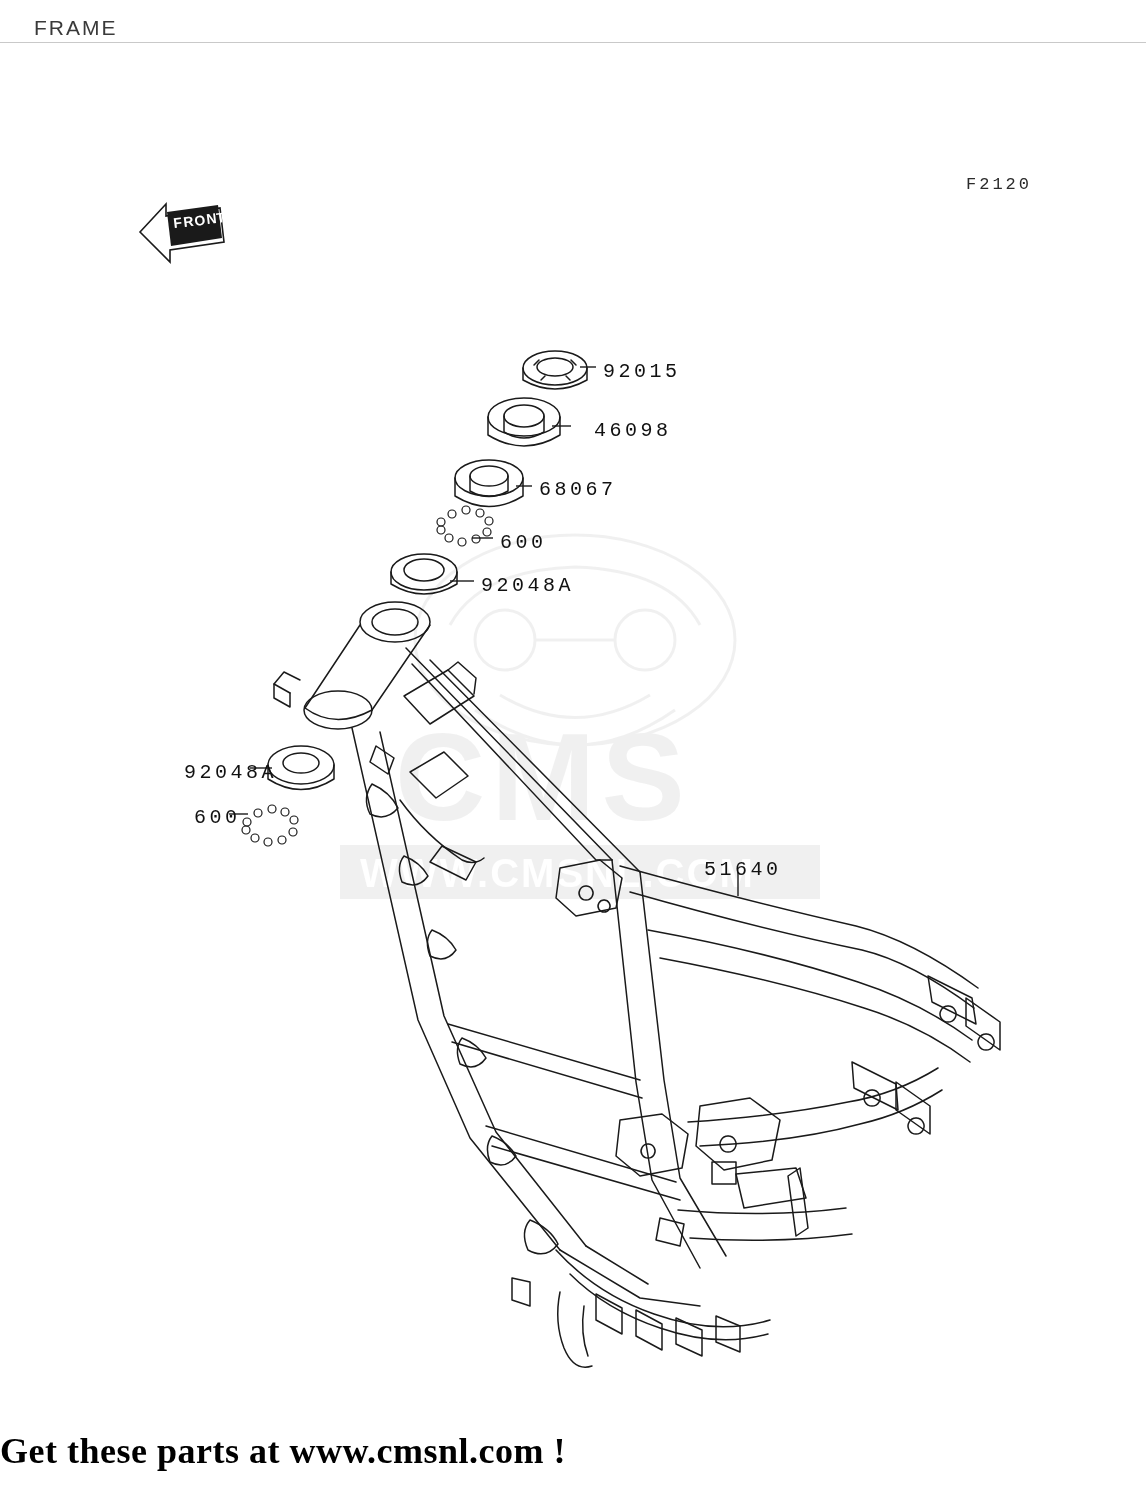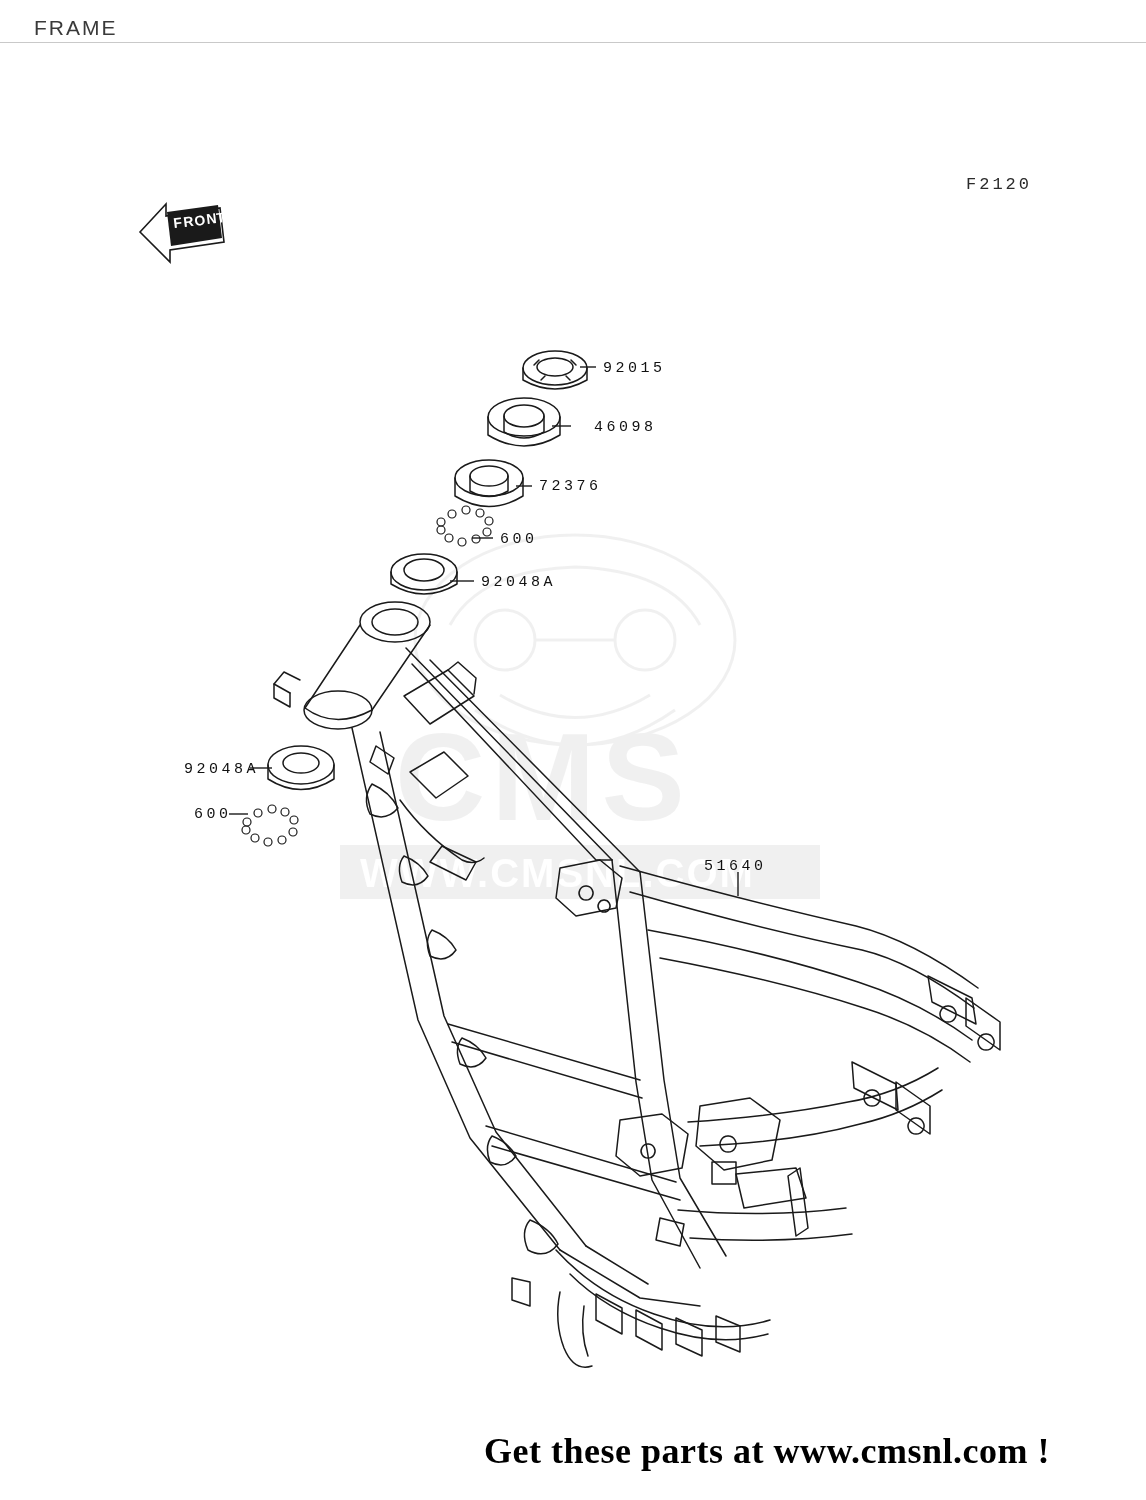--- a/index.html
+++ b/index.html
@@ -73,31 +73,31 @@
     left: 300px;
     top: 520px;
     width: 560px;
     height: 430px;
     opacity: 0.14;
     pointer-events: none;
   }
   .callout-label {
     position: absolute;
     font-family: "Liberation Mono", monospace;
-    font-size: 15px;
+    font-size: 20px;
     letter-spacing: 3.5px;
     color: #111111;
     white-space: nowrap;
   }
   .footer {
     position: absolute;
     left: 0;
     top: 1430px;
     width: 1050px;
-    text-align: right;
+    text-align: left;
     font-family: "Liberation Serif", serif;
     font-weight: bold;
     font-size: 36px;
     color: #000000;
     letter-spacing: 0.5px;
   }
   .svg-layer {
     position: absolute;
     left: 0; top: 0;
     width: 1146px;
@@ -316,21 +316,21 @@
       <line x1="472" y1="538" x2="493" y2="538"></line>
       <line x1="450" y1="581" x2="474" y2="581"></line>
       <line x1="250" y1="768" x2="272" y2="768"></line>
       <line x1="229" y1="814" x2="248" y2="814"></line>
       <line x1="738" y1="872" x2="738" y2="896"></line>
     </g>
   </svg>
 
   <div class="callout-label" style="left:603px; top:360px;">92015</div>
   <div class="callout-label" style="left:578px; top:419px;margin-left:16px;">46098</div>
-  <div class="callout-label" style="left:539px; top:478px;">72376</div>
+  <div class="callout-label" style="left:539px; top:478px;">68067</div>
   <div class="callout-label" style="left:500px; top:531px;">600</div>
   <div class="callout-label" style="left:481px; top:574px;">92048A</div>
   <div class="callout-label" style="left:184px; top:761px;">92048A</div>
   <div class="callout-label" style="left:194px; top:806px;">600</div>
   <div class="callout-label" style="left:704px; top:858px;">51640</div>
 
   <div class="footer">Get these parts at www.cmsnl.com !</div>
 
 </div>
 

